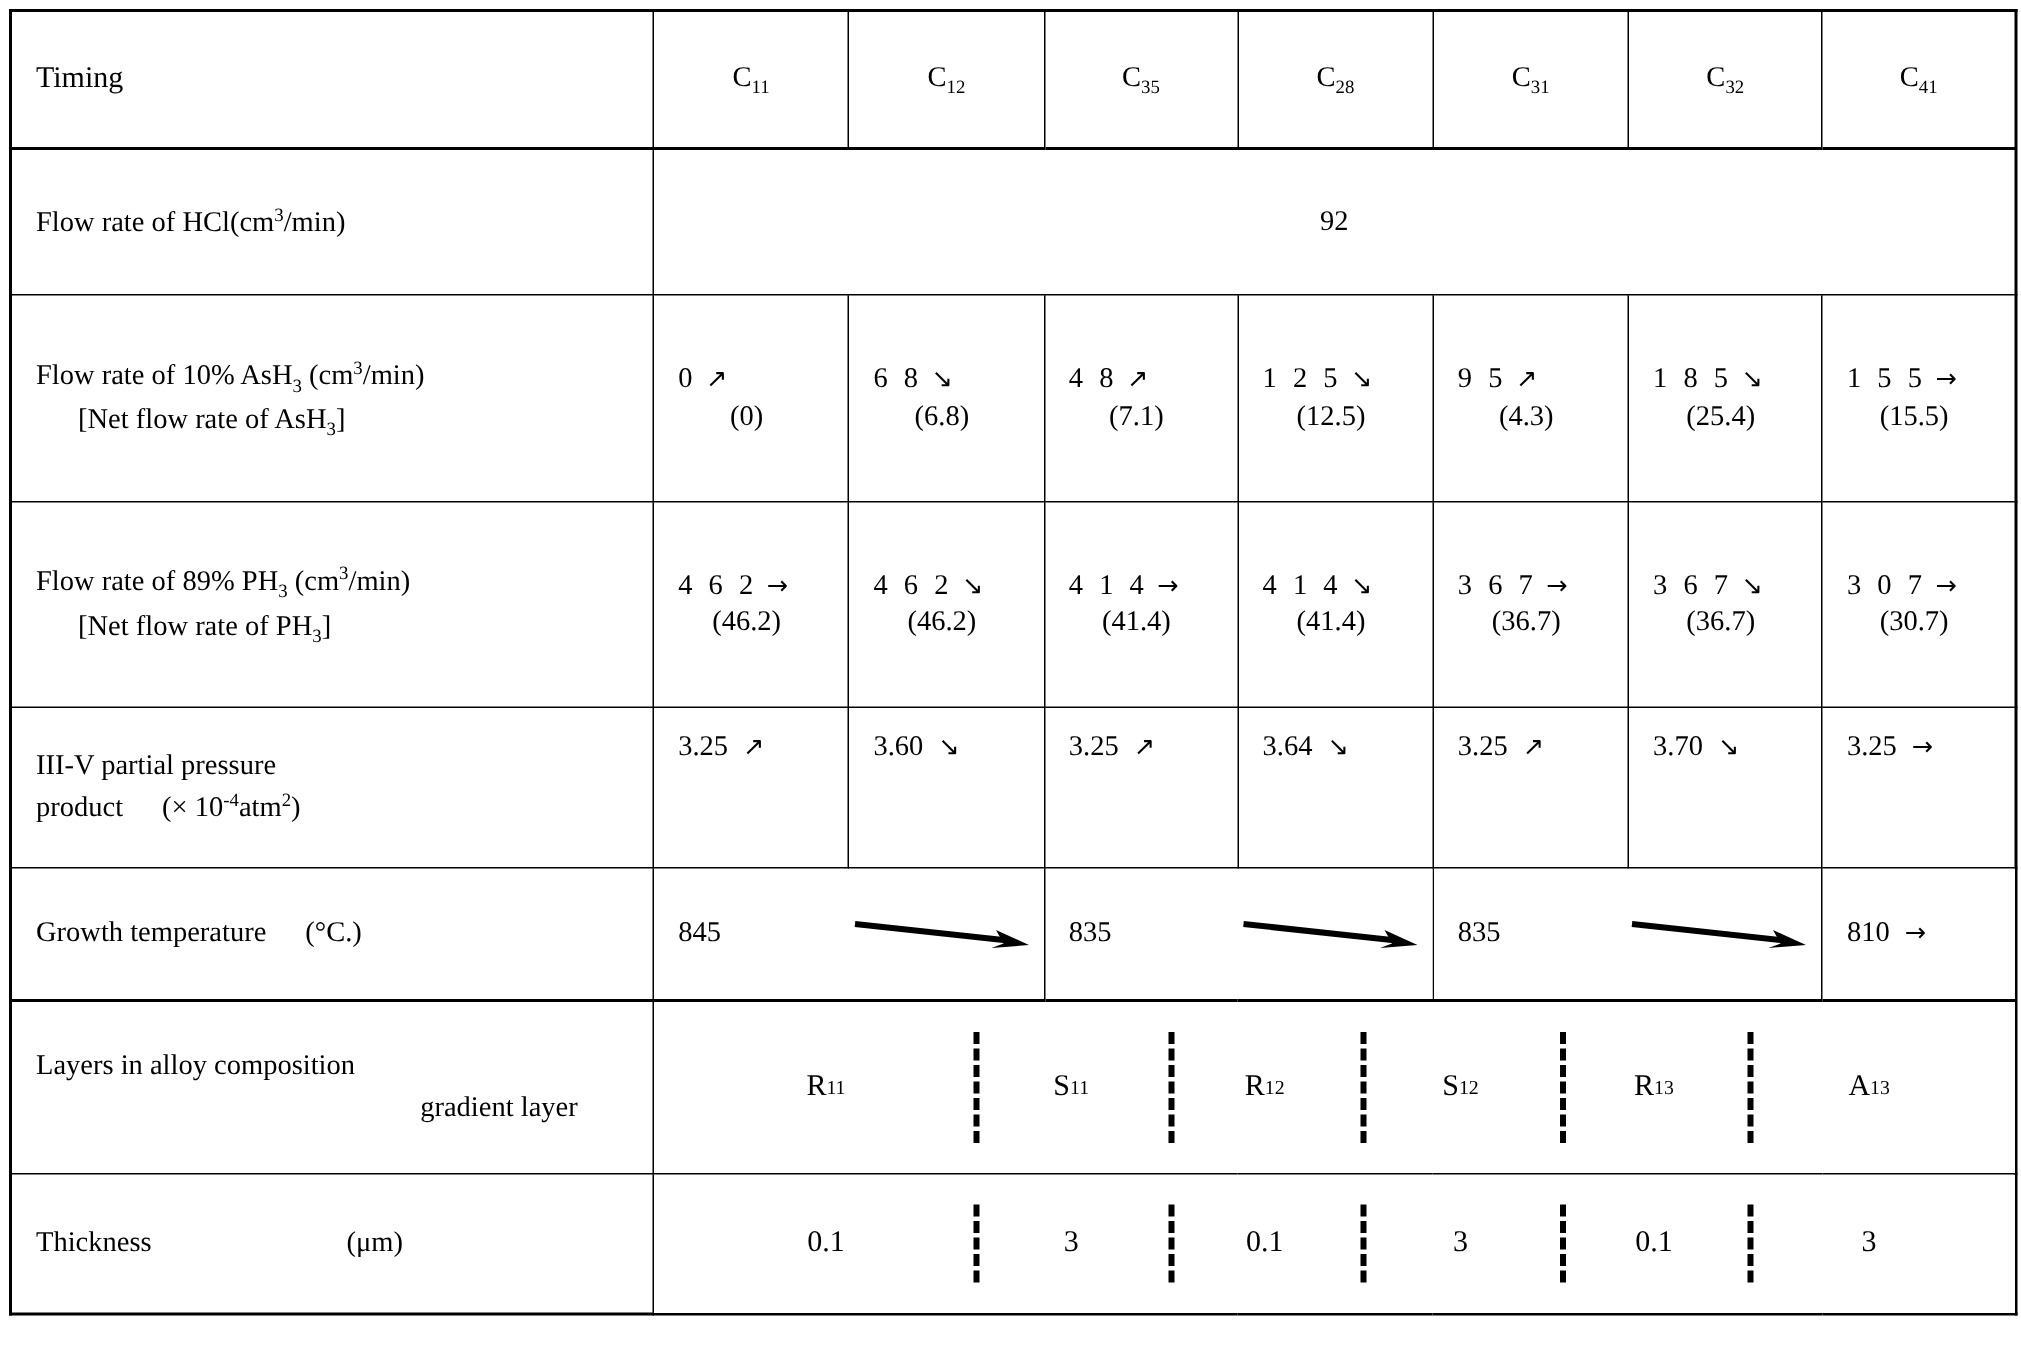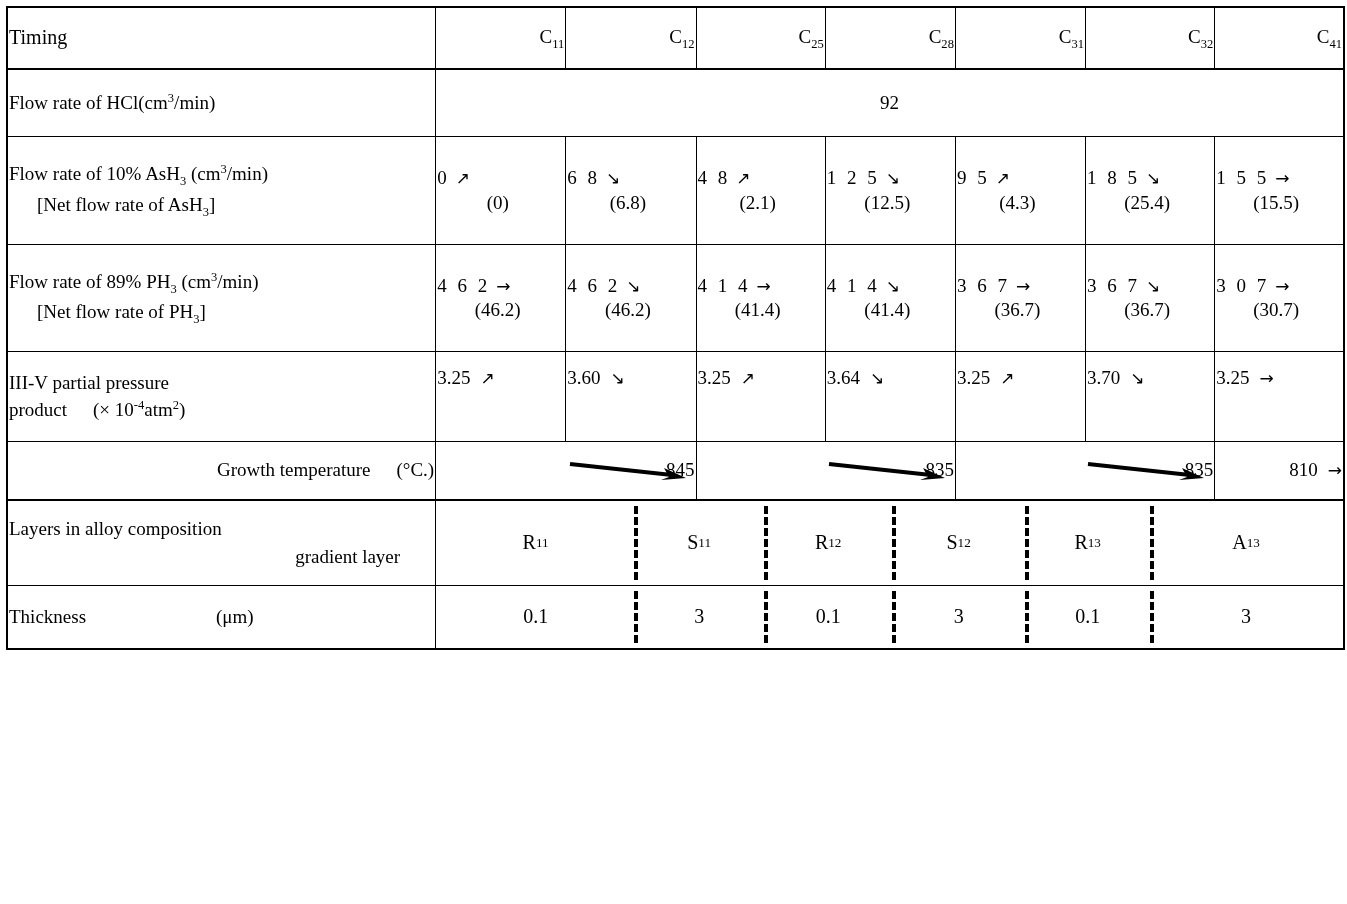--- a/index.html
+++ b/index.html
@@ -25,21 +25,21 @@
   table.tbl {
     border-collapse: collapse;
     table-layout: fixed;
     width: 1339px;
     margin: 6px 0 0 6px;
     border: 2px solid #000;
   }
 
   table.tbl td {
     border: 1px solid #000;
-    padding: 1px;
+    padding: 16px;
     vertical-align: middle;
     font-size: 19px;
     line-height: 1.28;
     background: #fff;
     margin-top: 39px;
   }
 
   
   .lbl {
     text-align: left;
@@ -85,28 +85,28 @@
   }
   .arw.wide { padding-left: 10px; }
 
   
   tr.r-head td { height: 58px; }
   tr.r-h2 td, tr.r-h2s td, tr.r-hcl td { height: 64px; }
   tr.r-ash3 td { height: 105px; }
   tr.r-ph3 td { height: 104px; }
   tr.r-total td { height: 58px; }
   tr.r-pp td { height: 74px; }
-  tr.r-temp td { height: 55px; text-align: right; }
+  tr.r-temp td { height: 55px; }
   tr.r-layers td { height: 82px; }
   tr.r-thick td { height: 60px; }
   .thickbot { border-bottom: 2px solid #000 !important; }
   .thicktop { border-top: 2px solid #000 !important; }
 
   
-  .colhead { text-align: right; font-size: 21px; }
+  .colhead { text-align: center; font-size: 21px; }
   .sub { font-size: 0.66em; vertical-align: sub; }
   .sup { font-size: 0.66em; vertical-align: super; }
 
   
   .tempcell {
     position: relative;
     text-align: left;
     padding-left: 14px;
   }
   .longarrow {
@@ -169,21 +169,21 @@
       <td class="lbl thickbot" style="font-size:20px;">
         <span>Timing</span>
       </td>
       <td class="colhead thickbot">
         <span>C</span><span class="sub">11</span>
       </td>
       <td class="colhead thickbot">
         <span>C</span><span class="sub">12</span>
       </td>
       <td class="colhead thickbot">
-        <span>C</span><span class="sub">25</span>
+        <span>C</span><span class="sub">35</span>
       </td>
       <td class="colhead thickbot">
         <span>C</span><span class="sub">28</span>
       </td>
       <td class="colhead thickbot">
         <span>C</span><span class="sub">31</span>
       </td>
       <td class="colhead thickbot">
         <span>C</span><span class="sub">32</span>
       </td>
@@ -211,21 +211,21 @@
       <td class="datacell">
         <span class="ln1"><span class="spaced">0</span><span class="arw">↗</span></span>
         <span class="ln2">(0)</span>
       </td>
       <td class="datacell">
         <span class="ln1"><span class="spaced">6 8</span><span class="arw">↘</span></span>
         <span class="ln2">(6.8)</span>
       </td>
       <td class="datacell">
         <span class="ln1"><span class="spaced">4 8</span><span class="arw">↗</span></span>
-        <span class="ln2">(2.1)</span>
+        <span class="ln2">(7.1)</span>
       </td>
       <td class="datacell">
         <span class="ln1"><span class="spaced">1 2 5</span><span class="arw">↘</span></span>
         <span class="ln2">(12.5)</span>
       </td>
       <td class="datacell">
         <span class="ln1"><span class="spaced">9 5</span><span class="arw">↗</span></span>
         <span class="ln2">(4.3)</span>
       </td>
       <td class="datacell">

